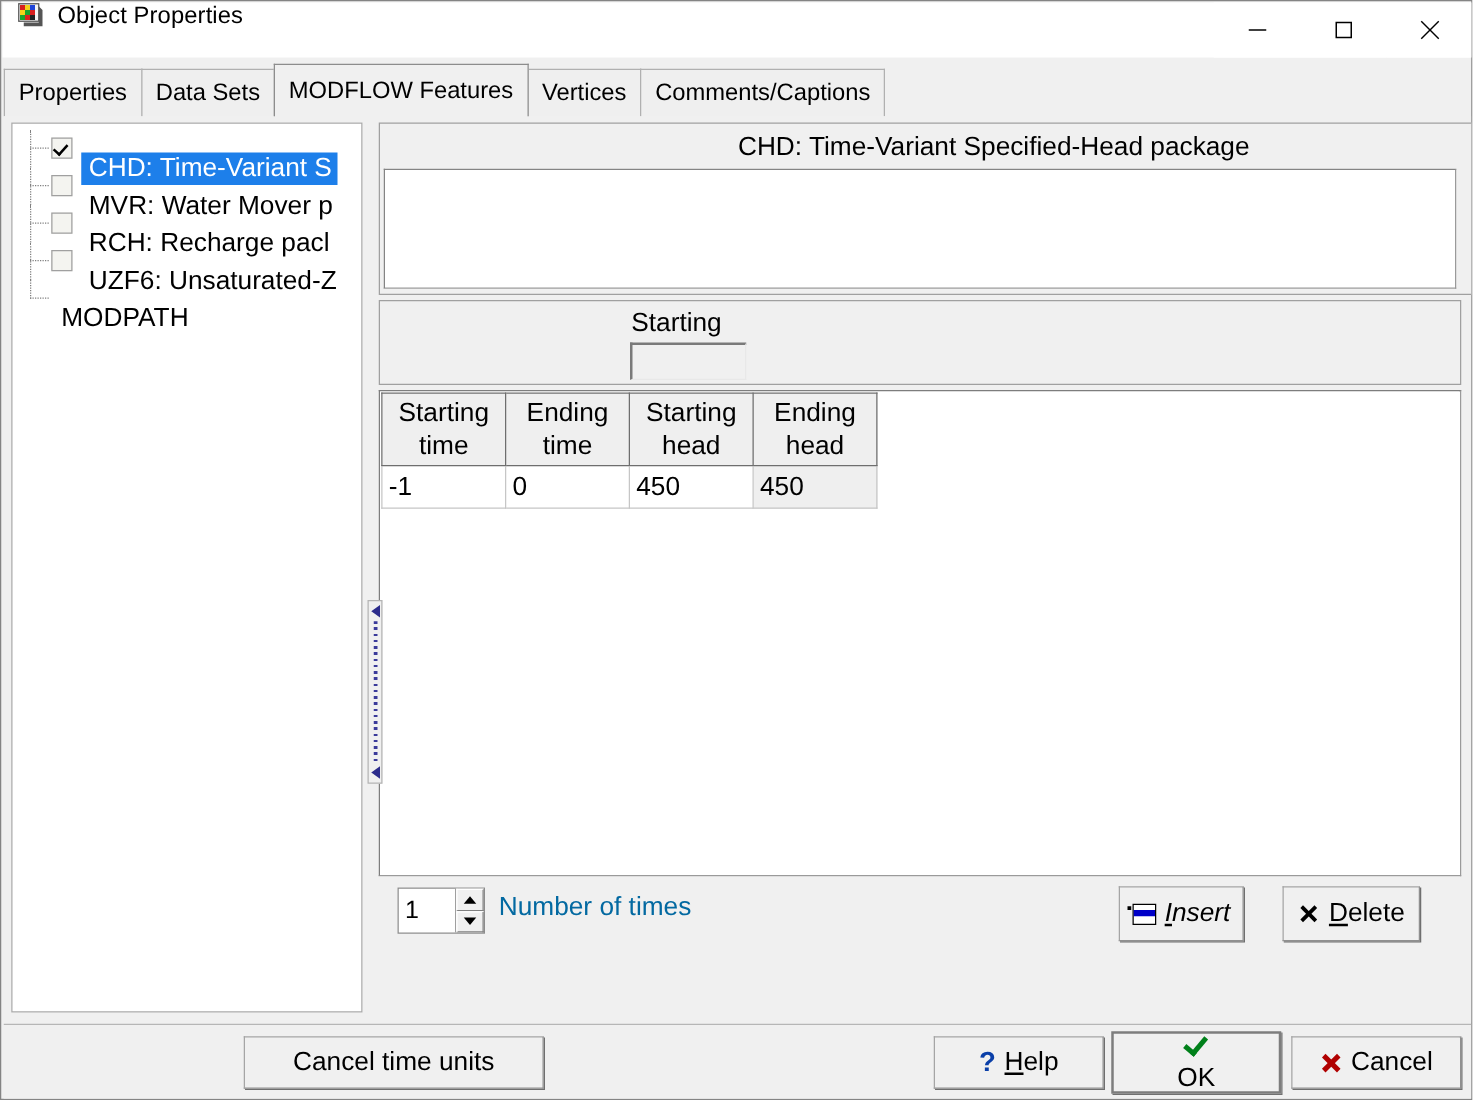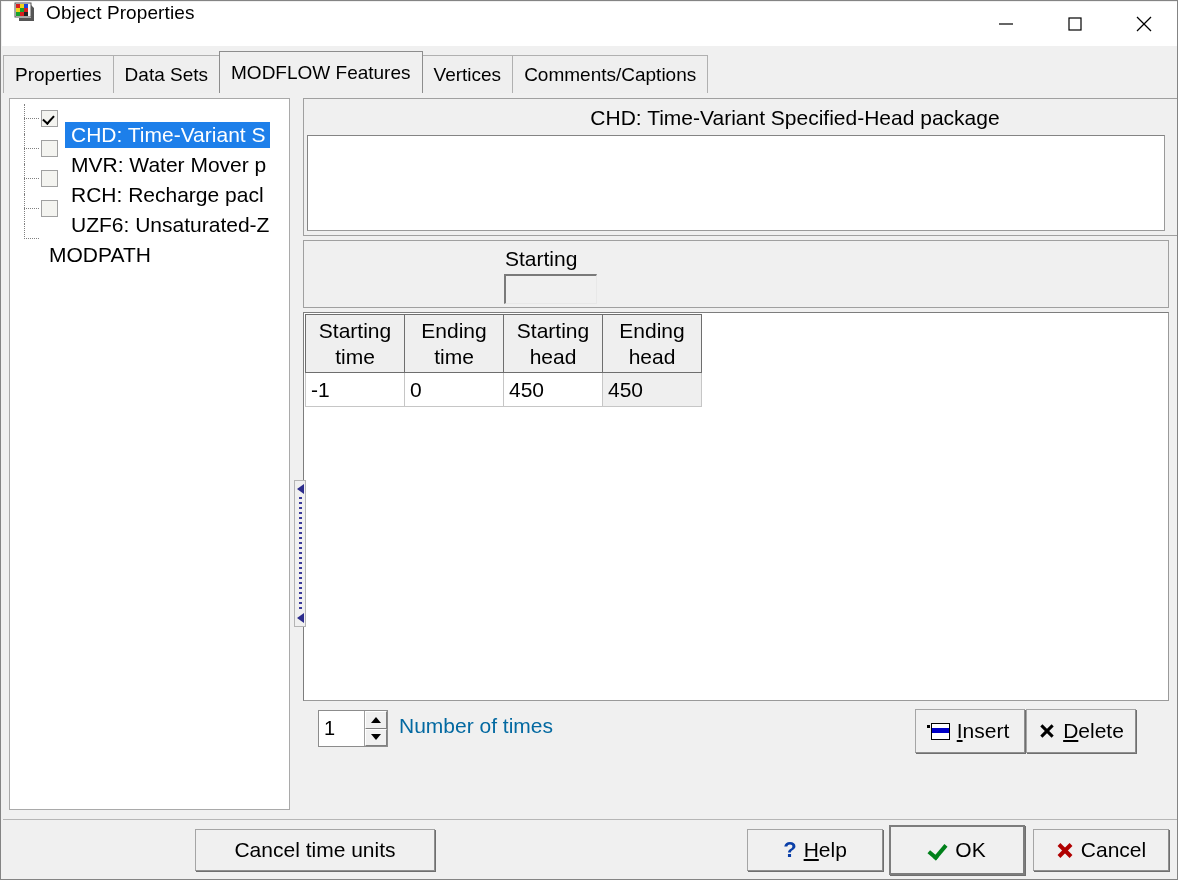--- a/index.html
+++ b/index.html
@@ -371,22 +371,22 @@
     font-size: 21px;
     color: #000;
     box-sizing: border-box;
     gap: 7px;
     white-space: nowrap;
   }
   .btn .lbl u { text-decoration: underline; }
 
   .btn-insert {
     position: absolute;
-    left: 612px; top: 3px;
-    width: 110px; height: 44px;
+    left: 592px; top: 3px;
+    width: 100px; height: 44px; font-style: italic;
   }
   .btn-delete {
     position: absolute;
     left: 723px; top: 3px;
     width: 110px; height: 44px;
   }
 
   
   .icon-insert {
     position: relative;
@@ -444,20 +444,21 @@
     position: absolute;
     left: 744px; top: 9px;
     width: 136px; height: 42px;
   }
   .btn-ok {
     position: absolute;
     left: 886px; top: 5px;
     width: 136px; height: 50px;
     border: 2px solid #7d7d7d;
     box-shadow: 1px 1px 0 #6f6f6f;
+    flex-direction: column;
   }
   .btn-cancel {
     position: absolute;
     left: 1030px; top: 9px;
     width: 136px; height: 42px;
   }
   .icon-q {
     font-size: 22px;
     font-weight: bold;
     color: #0a3fa8;

